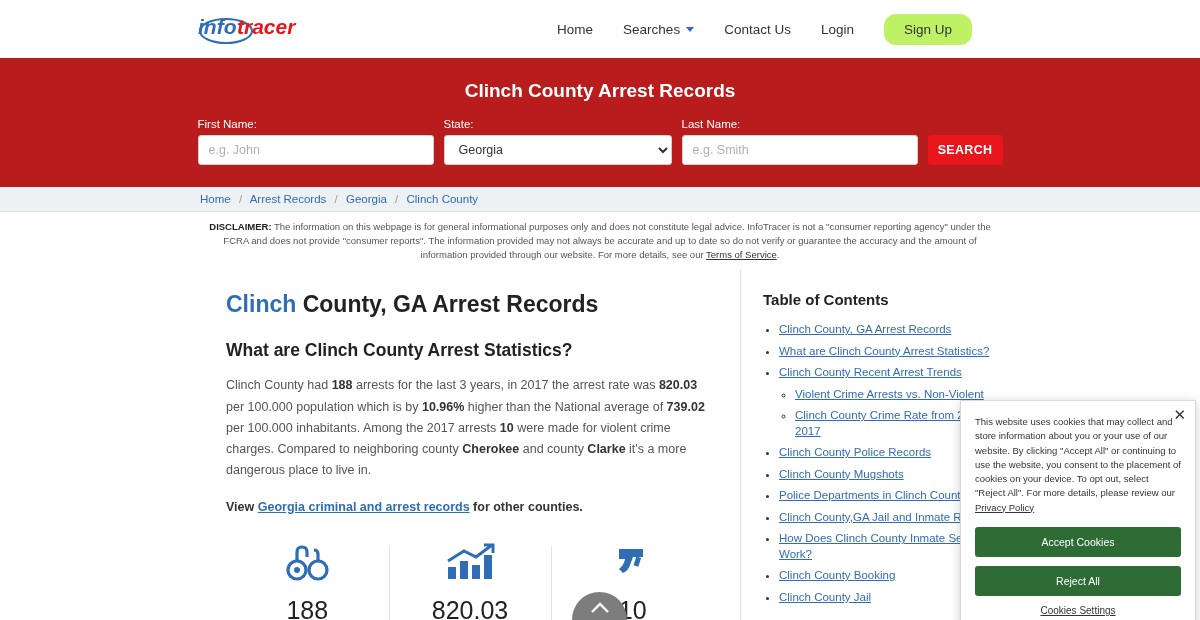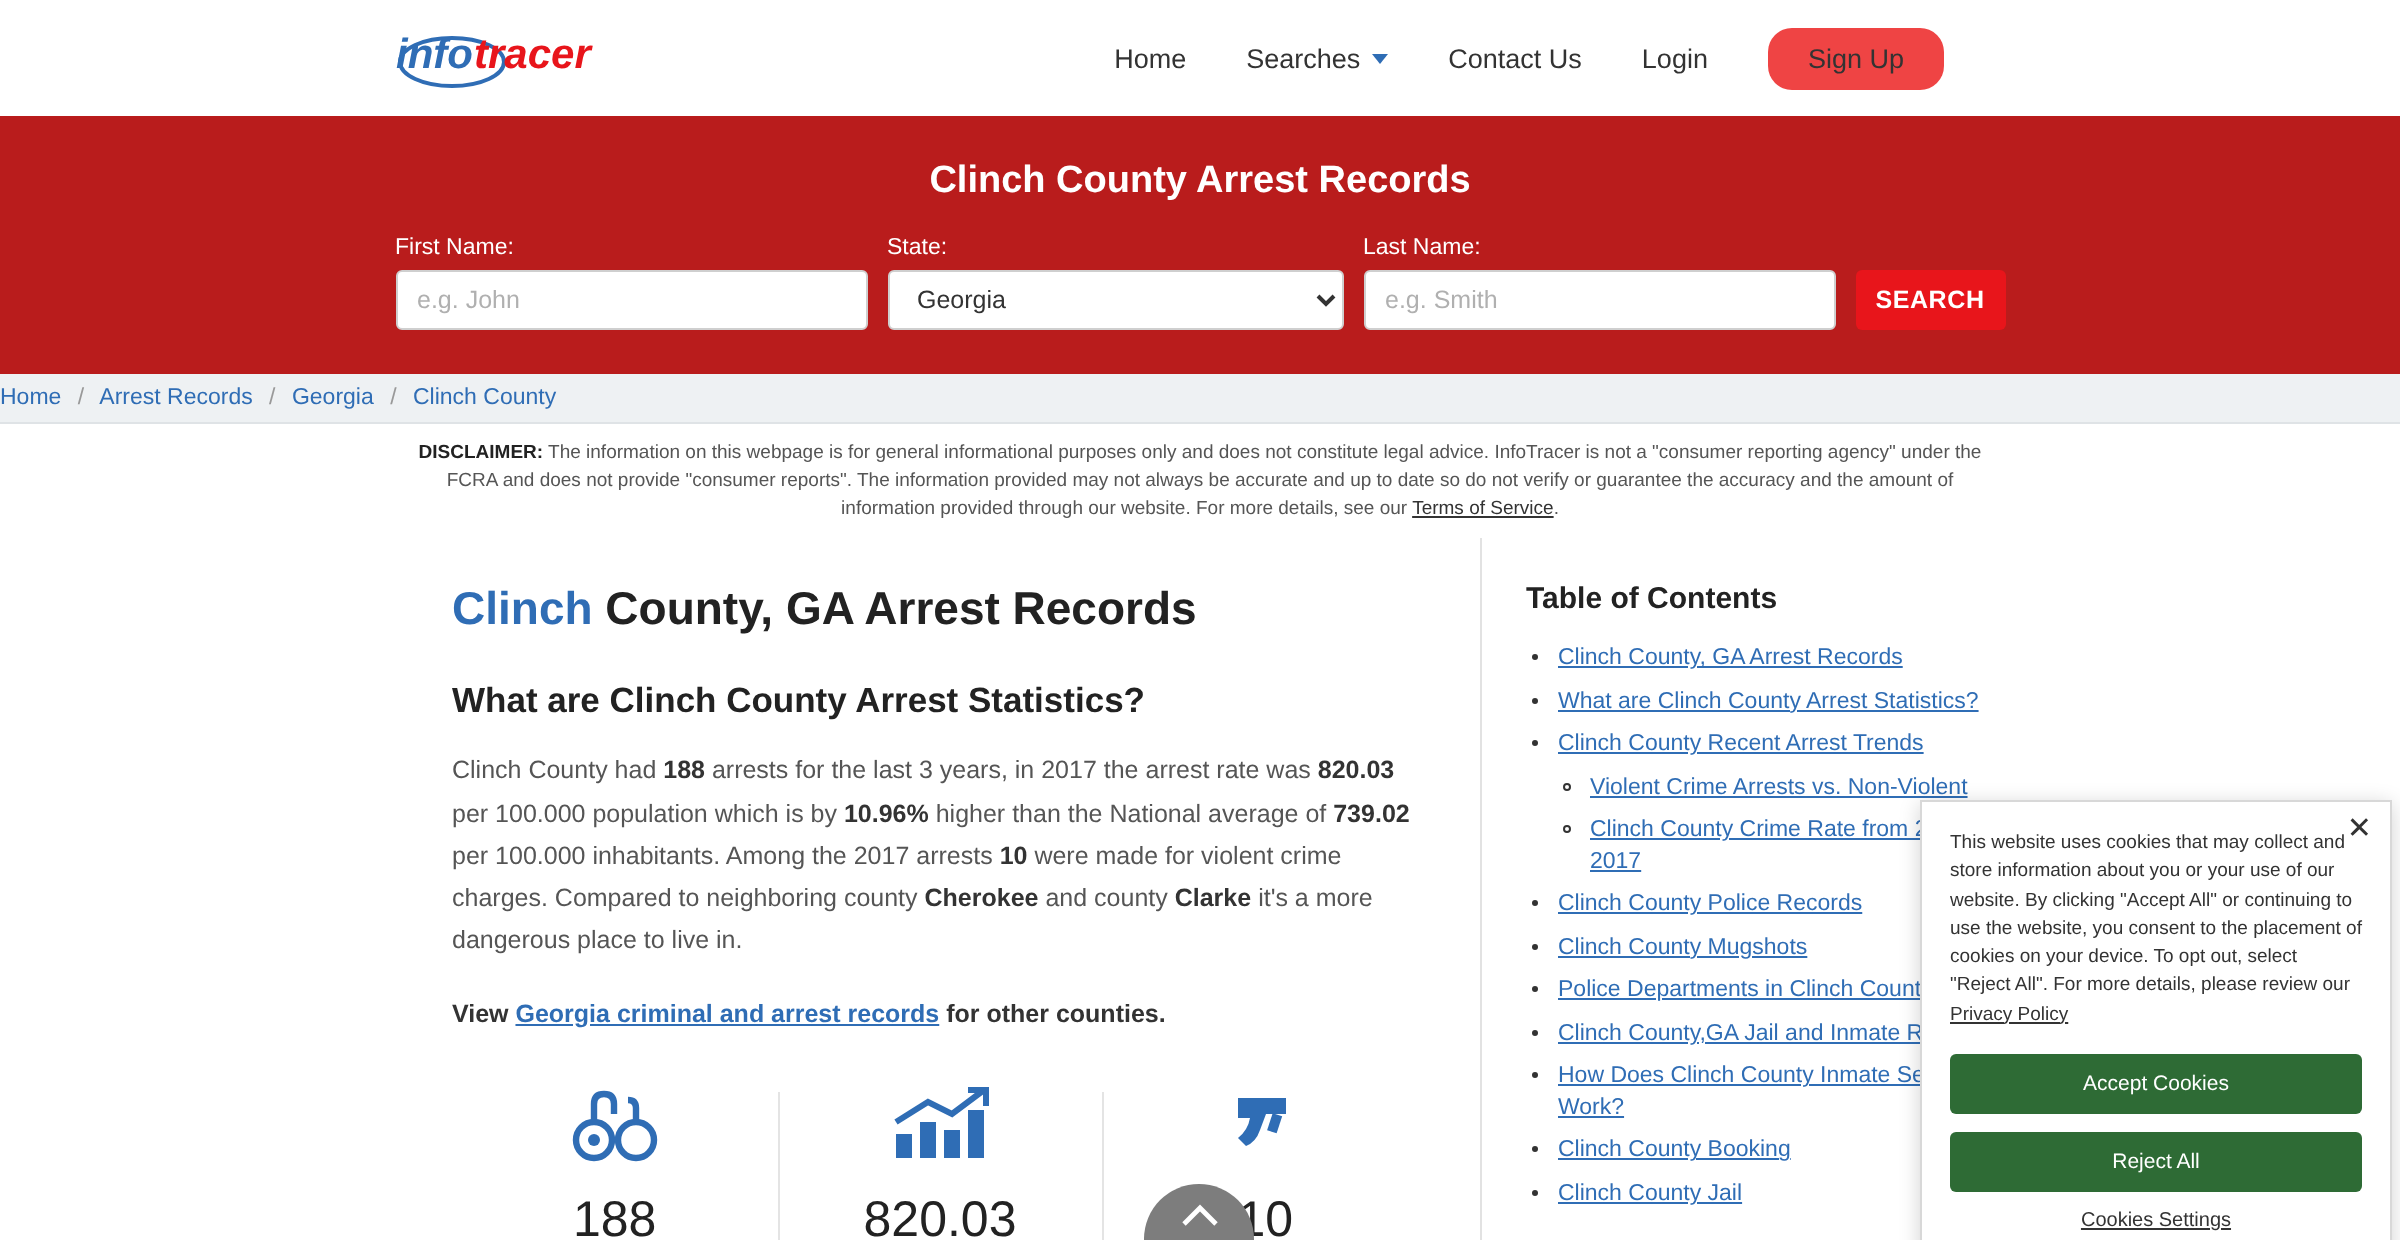--- a/index.html
+++ b/index.html
@@ -16,21 +16,21 @@
     height:58px; background:#fff; display:flex; align-items:center;
     padding:0 28px; position:relative;
   }
   .logo { margin-left:168px; display:flex; align-items:baseline; position:relative;font-style:italic; }
   .logo svg { display:block; }
   .nav { margin-left:auto; display:flex; align-items:center; gap:30px; margin-right:200px; }
   .nav a { color:#333; text-decoration:none; font-size:13.5px; }
   .nav .dd { display:flex; align-items:center; gap:6px; }
   .caret { width:0; height:0; border-left:4px solid transparent; border-right:4px solid transparent; border-top:5px solid #2f6db5; }
   .signup {
-    background:#ef4444; color:#fff; padding:8px 20px; border-radius:12px;
+    background:#bef264; color:#fff; padding:8px 20px; border-radius:12px;
     font-size:13.5px; text-decoration:none;
   }
 
   
   .hero { background:#b91c1c; padding:16px 0 22px; }
   .hero h1 { margin:0; text-align:center; color:#fff; font-size:19px; font-weight:bold; padding:6px 0 16px; }
   .searchrow { display:flex; gap:2px; justify-content:center; align-items:flex-end; }
   .field { display:flex; flex-direction:column; margin-right:8px; }
   .field label { color:#fff; font-size:11.5px; margin-bottom:5px; }
   .field input, .field select {
@@ -42,21 +42,21 @@
   .f-last input { width:236px; }
   .f-state select { width:228px; color:#333; }
   .searchbtn {
     background:#e8151b; color:#fff; border:0; height:30px; width:75px;
     border-radius:3px; font-size:12.5px; font-weight:bold; letter-spacing:.3px;
     font-family:"Liberation Sans", sans-serif; cursor:pointer;
   }
 
   
   .crumbbar { background:#eef1f3; border-bottom:1px solid #dfe3e6; padding:6px 0; }
-  .crumbs { font-size:11.5px; color:#666; }
+  .crumbs { padding-left:200px; font-size:11.5px; color:#666; }
   .crumbs a { color:#2f6db5; text-decoration:none; }
   .crumbs span.sep { color:#999; margin:0 5px; }
 
   
   .disclaimer {
     padding:8px 200px 8px 200px; text-align:center; font-size:9.5px; color:#555; line-height:1.45;
   }
   .disclaimer b { color:#222; }
   .disclaimer a { color:#333; }
 

